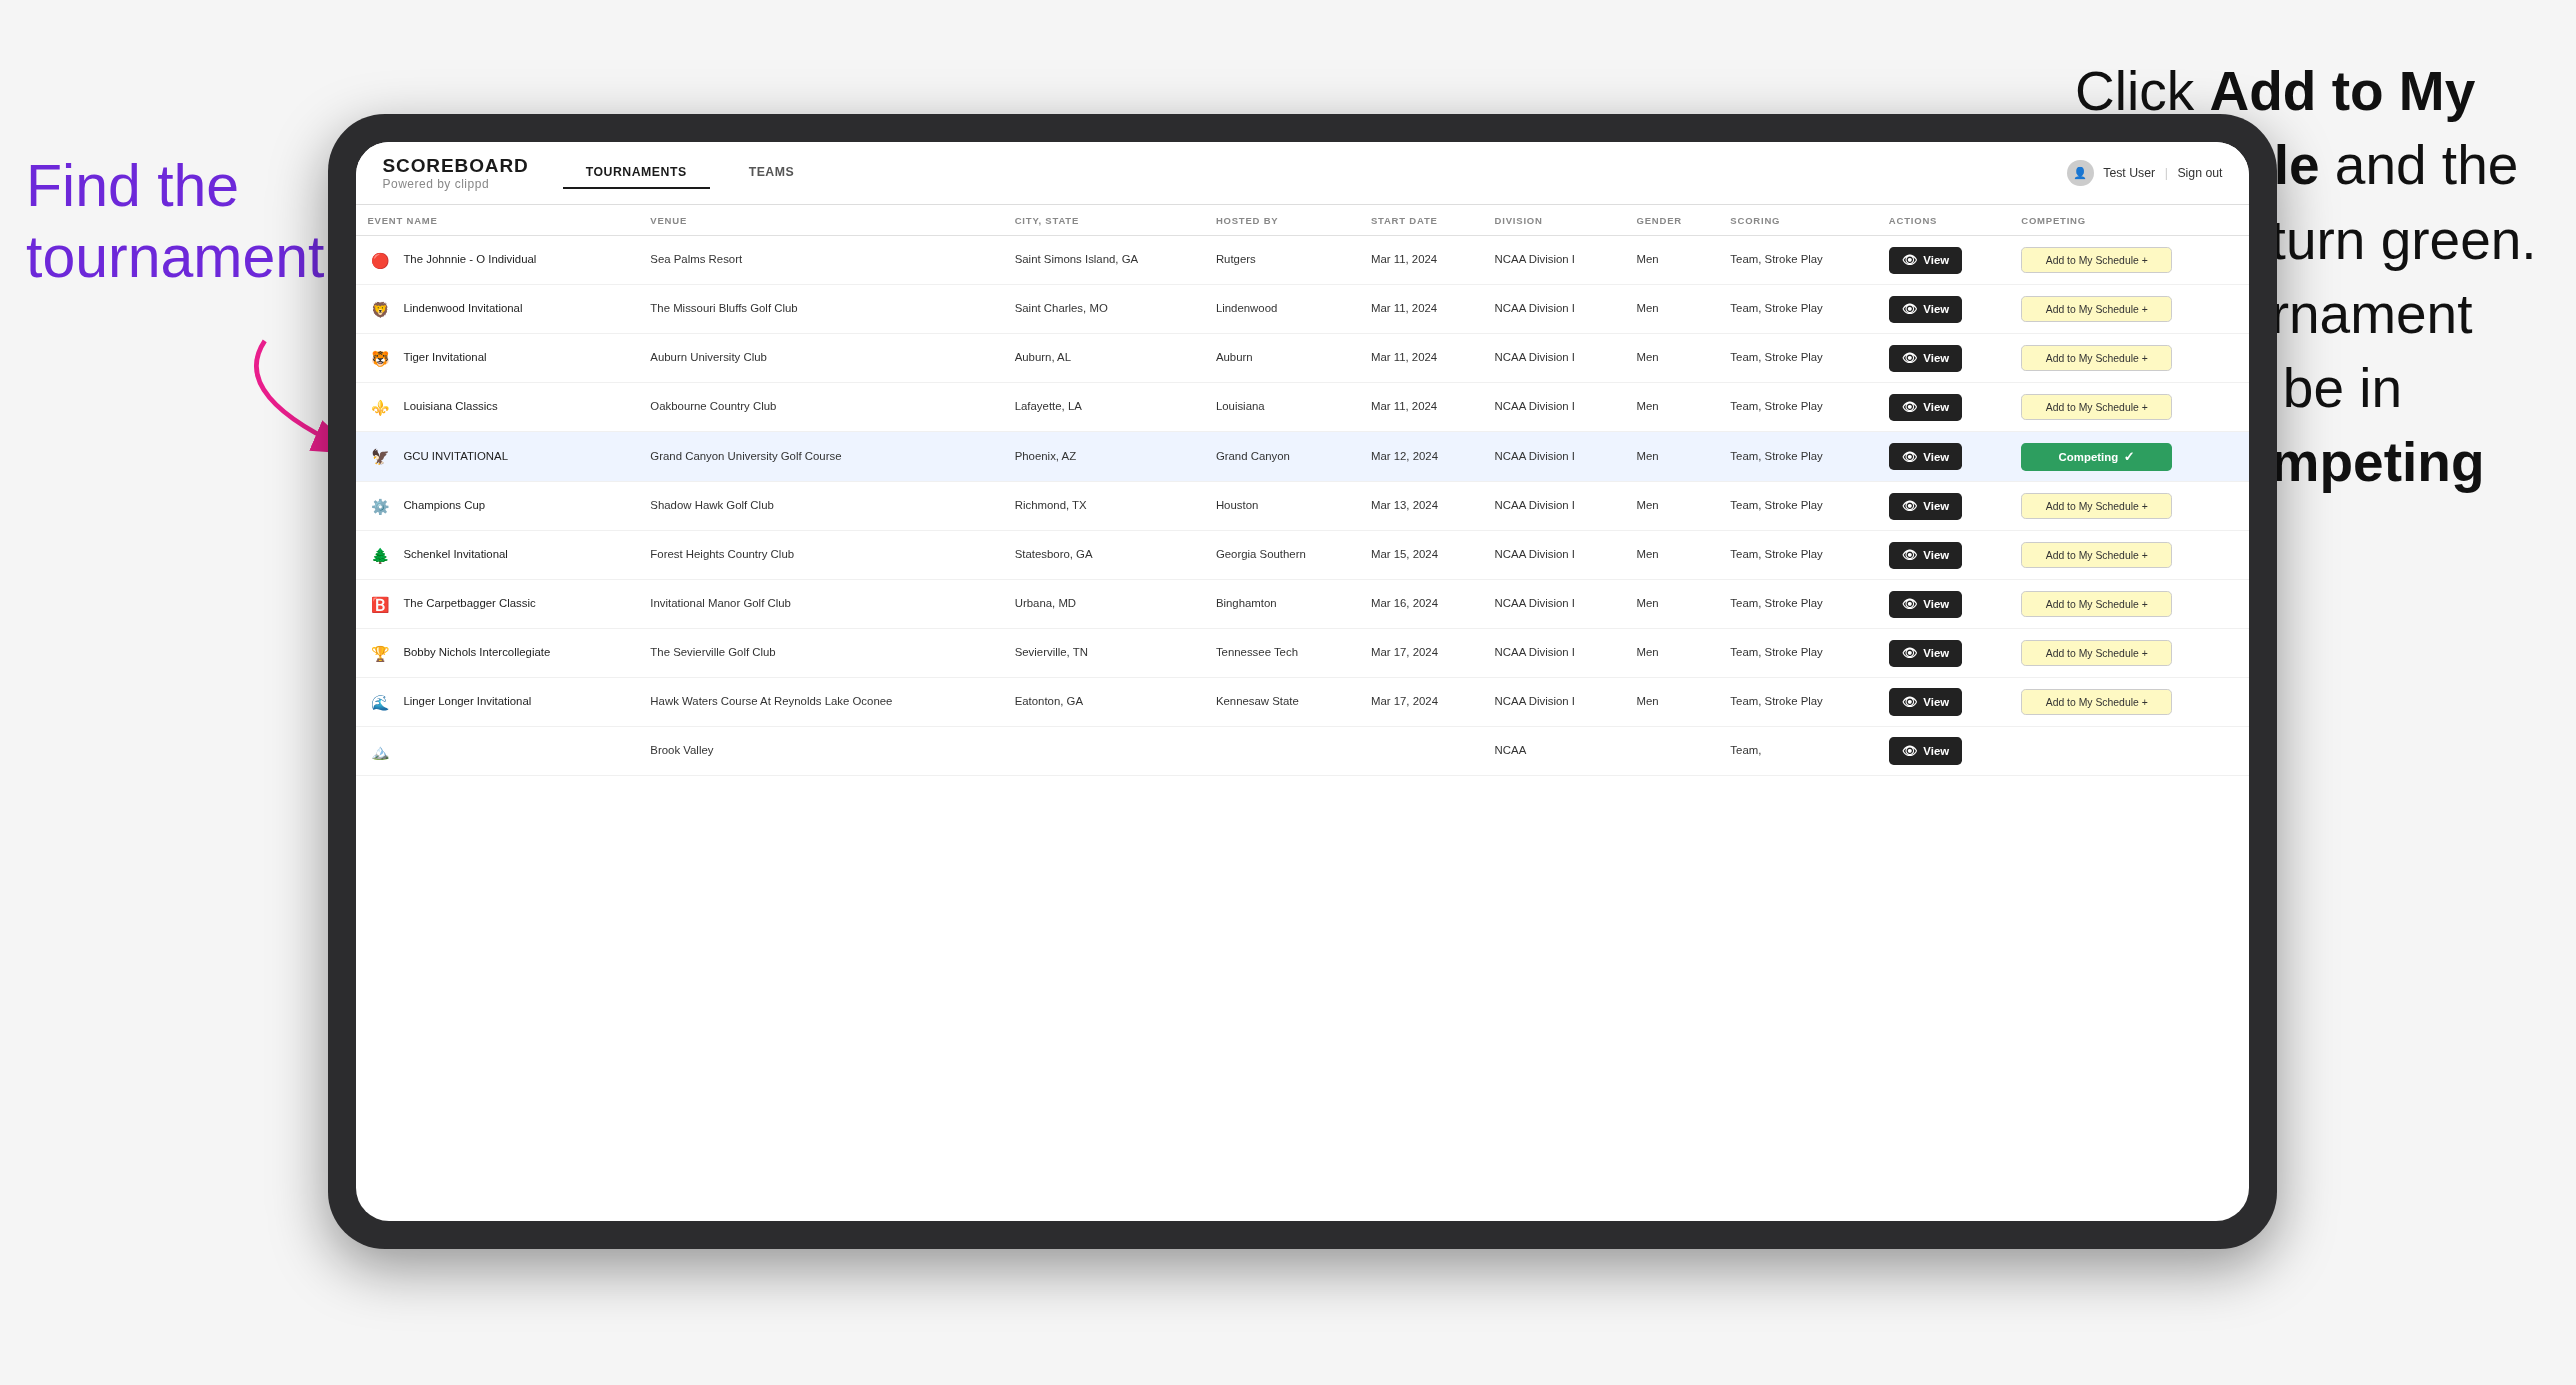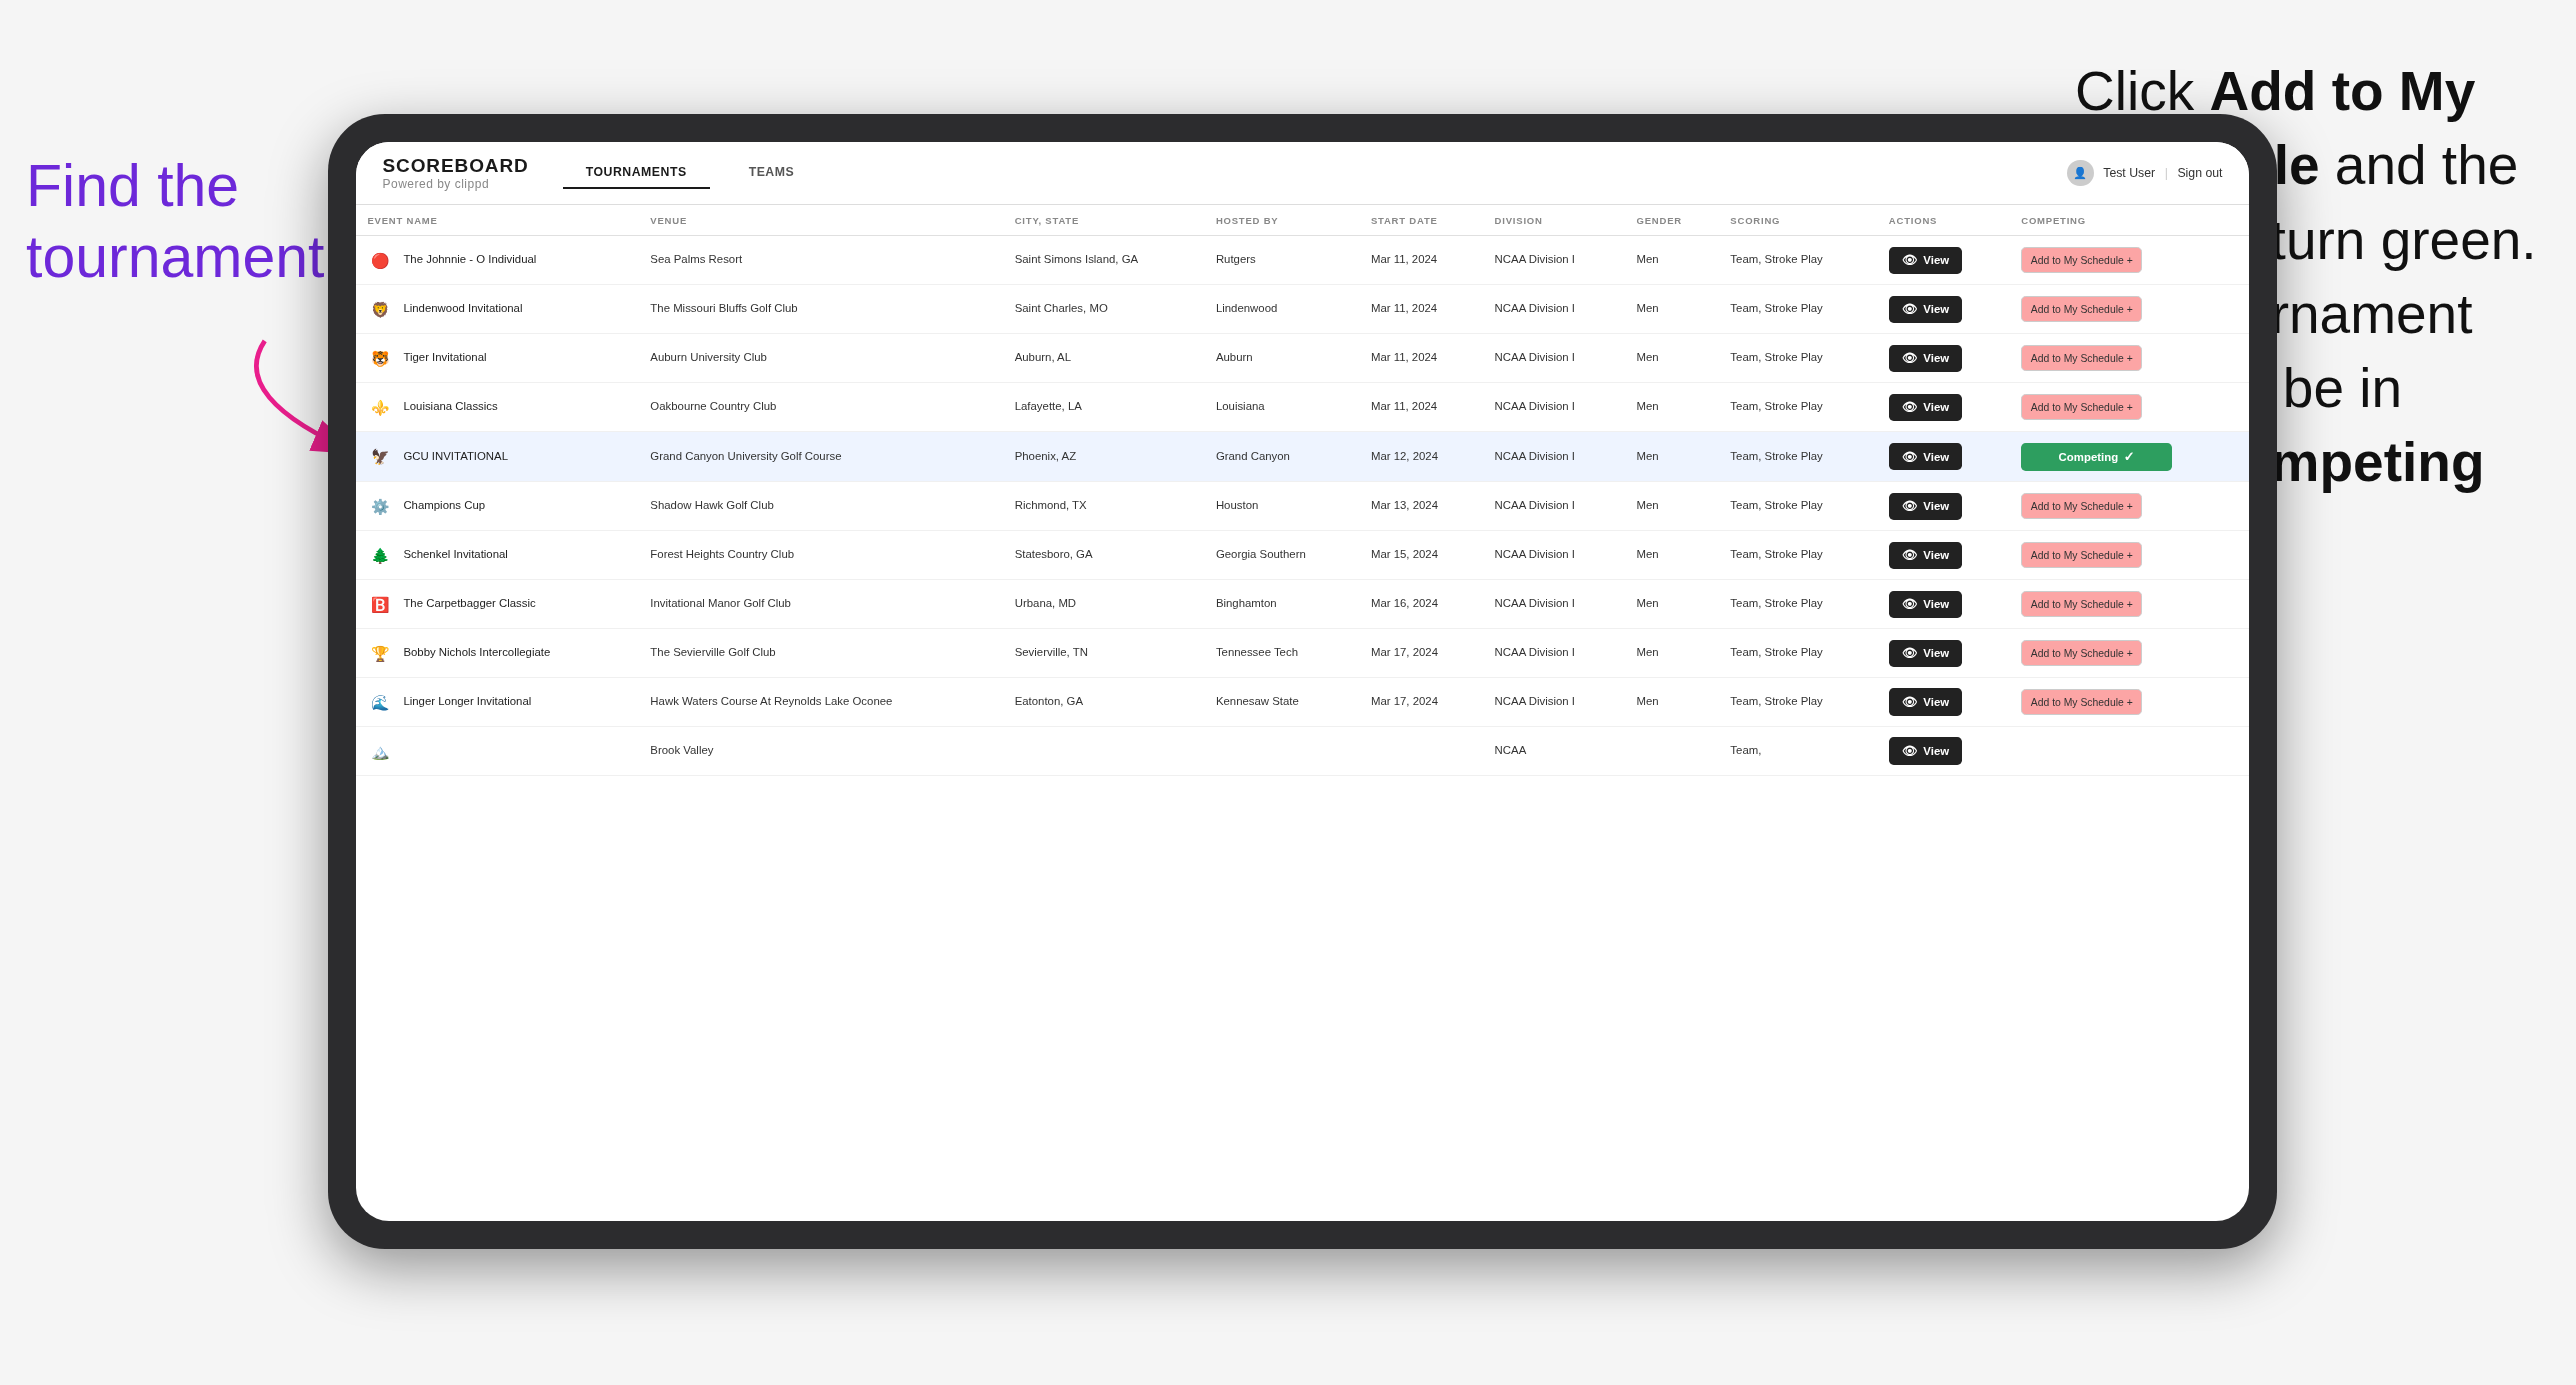--- a/index.html
+++ b/index.html
@@ -238,30 +238,30 @@
     }
 
     .view-btn .eye-icon {
       font-size: 12.3px;
     }
 
     .add-schedule-btn {
       display: inline-flex;
       align-items: center;
       gap: 3.8px;
-      background: #fca5a5;
+      background: #fef9c3;
       color: #333;
       border: 0.9px solid #ccc;
       border-radius: 4.7px;
       padding: 6.6px 13.2px;
       font-size: 10.4px;
       font-weight: 500;
       cursor: pointer;
       white-space: nowrap;
-      width: 121px;
+      width: 151px;
       justify-content: center;
     }
 
     .competing-btn {
       display: inline-flex;
       align-items: center;
       gap: 5.7px;
       background: #2d9e5f;
       color: #fff;
       border: none;

